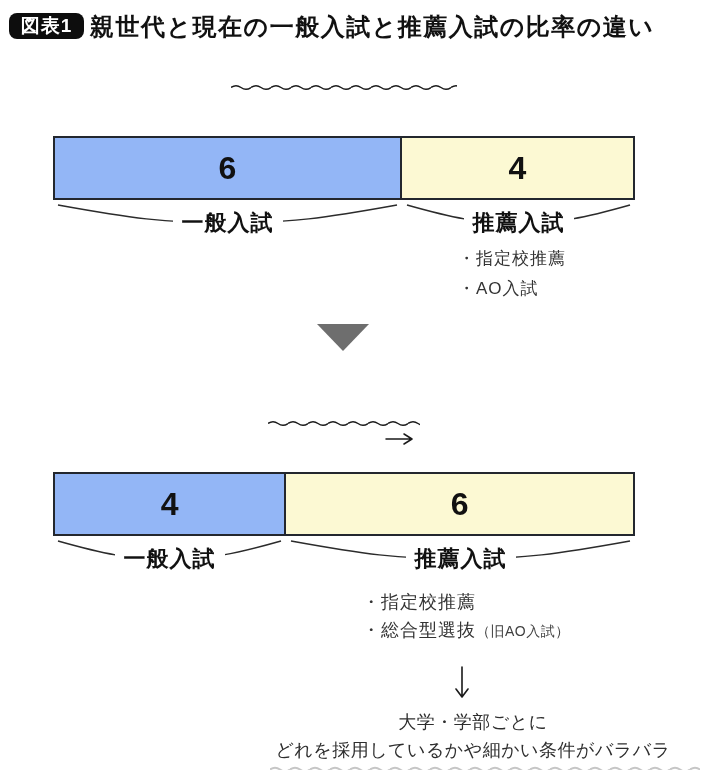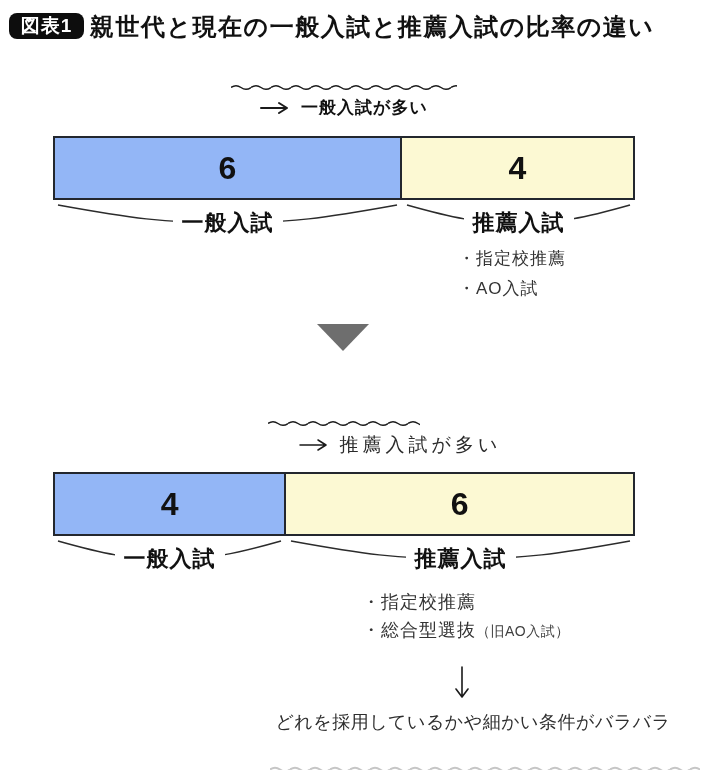--- a/index.html
+++ b/index.html
@@ -79,26 +79,20 @@
   <div class="abs badge">
     <span>図表1</span>
   </div>
   <div class="abs title">親世代と現在の一般入試と推薦入試の比率の違い</div>
 
   <div class="abs colblock squiggle" style="top:83px">
     <svg width="226" height="8">
         <rect width="226" height="8" fill="url(#wv)"></rect>
       </svg>
   </div>
-  <div class="abs noterow" style="top:96px;padding-right:18px">
-    <svg class="arrow-svg" width="30" height="14">
-      <path d="M1,7 H26 M19,2 L27,7 L19,12" fill="none" stroke="#1a1a1a" stroke-width="2" stroke-linecap="round" stroke-linejoin="round"></path>
-    </svg>
-    <span class="note-bold">一般入試が多い</span>
-  </div>
 
   <div class="abs bar" style="left:53px;top:136px">
     <div class="seg seg-blue seg-first" style="width: 60%;">
       <span class="num">6</span>
     </div>
     <div class="seg seg-yellow" style="width: 40%;">
       <span class="num">4</span>
     </div>
   </div>
 
@@ -124,21 +118,20 @@
 
   <div class="abs colblock squiggle" style="top:419px">
     <svg width="152" height="8">
         <rect width="152" height="8" fill="url(#wv)"></rect>
       </svg>
   </div>
   <div class="abs noterow" style="top:432px;padding-left:56px">
     <svg class="arrow-svg" width="30" height="14">
       <path d="M1,7 H26 M19,2 L27,7 L19,12" fill="none" stroke="#1a1a1a" stroke-width="1.5" stroke-linecap="round" stroke-linejoin="round"></path>
     </svg>
-    <span class="note-reg">推薦入試が多い</span>
   </div>
 
   <div class="abs bar" style="left:53px;top:472px">
     <div class="seg seg-blue seg-first" style="width: 40%;">
       <span class="num">4</span>
     </div>
     <div class="seg seg-yellow" style="width: 60%;">
       <span class="num">6</span>
     </div>
   </div>
@@ -161,20 +154,21 @@
     <div><span>・総合型選抜</span><span class="sub">（旧AO入試）</span></div>
   </div>
 
   <div class="abs" style="left:454px;top:666px;line-height:0">
     <svg width="16" height="38">
       <path d="M8,1 V30 M2,23 L8,31 L14,23" fill="none" stroke="#1a1a1a" stroke-width="1.6" stroke-linecap="round" stroke-linejoin="round"></path>
     </svg>
   </div>
 
   <div class="abs footer">
+    <div>大学・学部ごとに</div>
     <div>どれを採用しているかや細かい条件がバラバラ</div>
   </div>
 
   <div class="abs bottom-wave">
     <svg width="430" height="8">
         <rect width="430" height="8" fill="url(#wvlight)"></rect>
       </svg>
   </div>
 
 </div>

